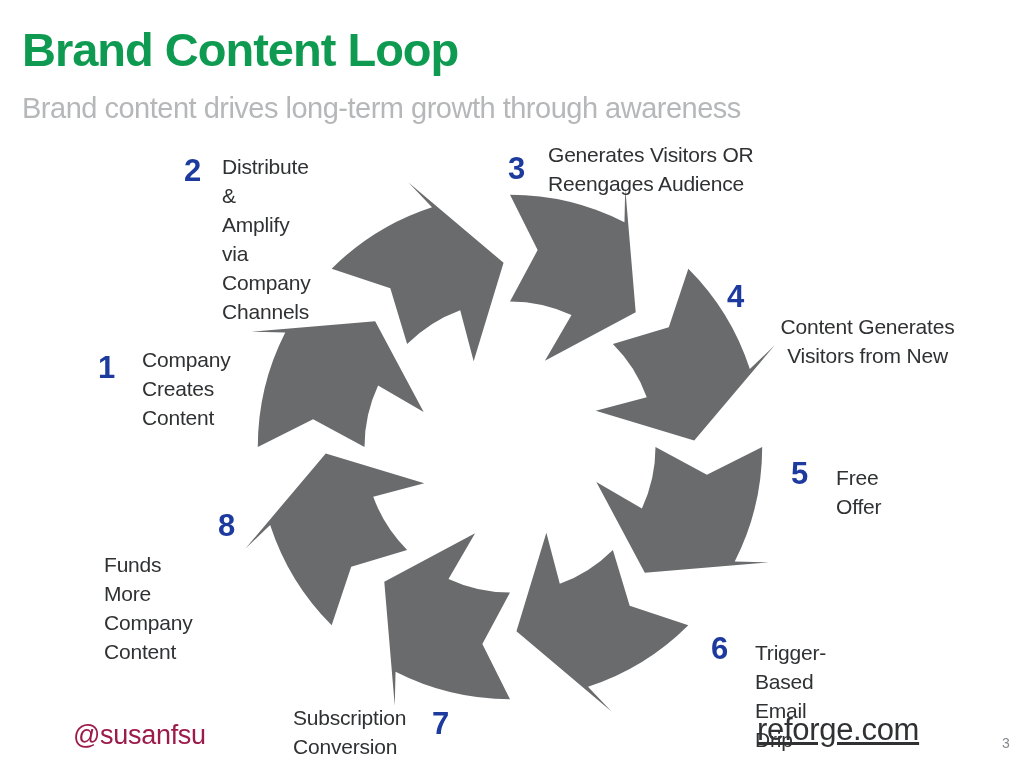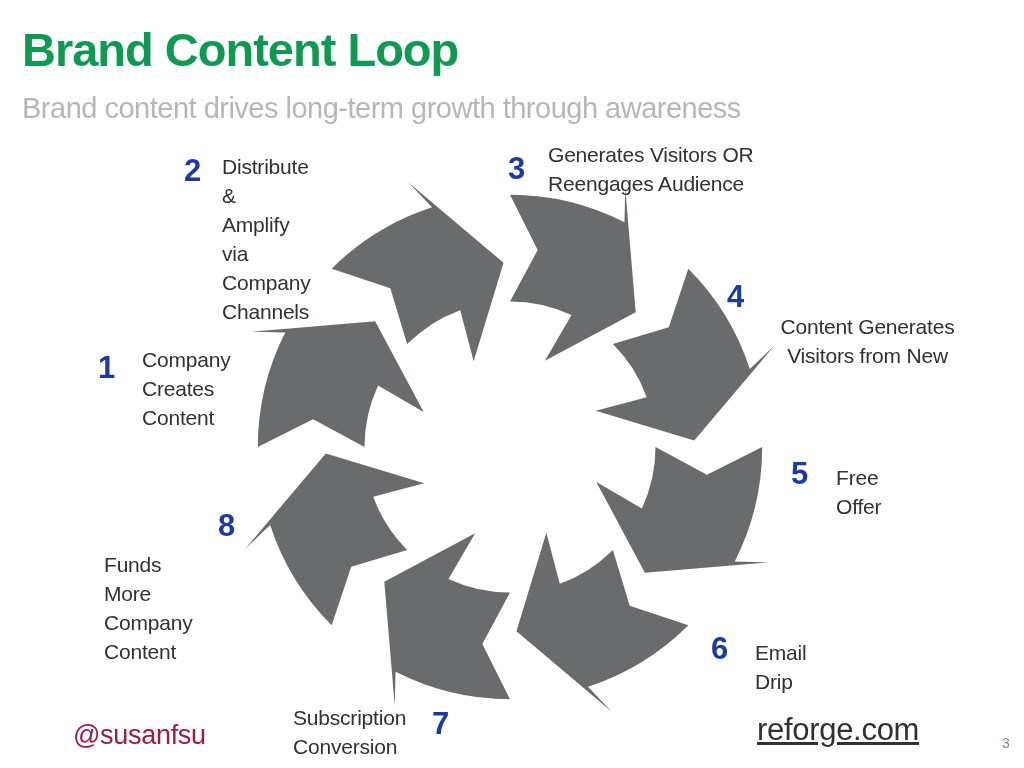--- a/index.html
+++ b/index.html
@@ -140,20 +140,21 @@
   <div class="step step-5">
     <span class="num">5</span>
     <span class="txt">
       <span>Free Offer</span>
     </span>
   </div>
 
   <div class="step step-6">
     <span class="num">6</span>
     <span class="txt">
+      <span>Trigger-Based</span>
       <span>Email Drip</span>
     </span>
   </div>
 
   <div class="step step-7">
     <span class="num">7</span>
     <span class="txt">
       <span>Subscription</span>
       <span>Conversion</span>
     </span>

